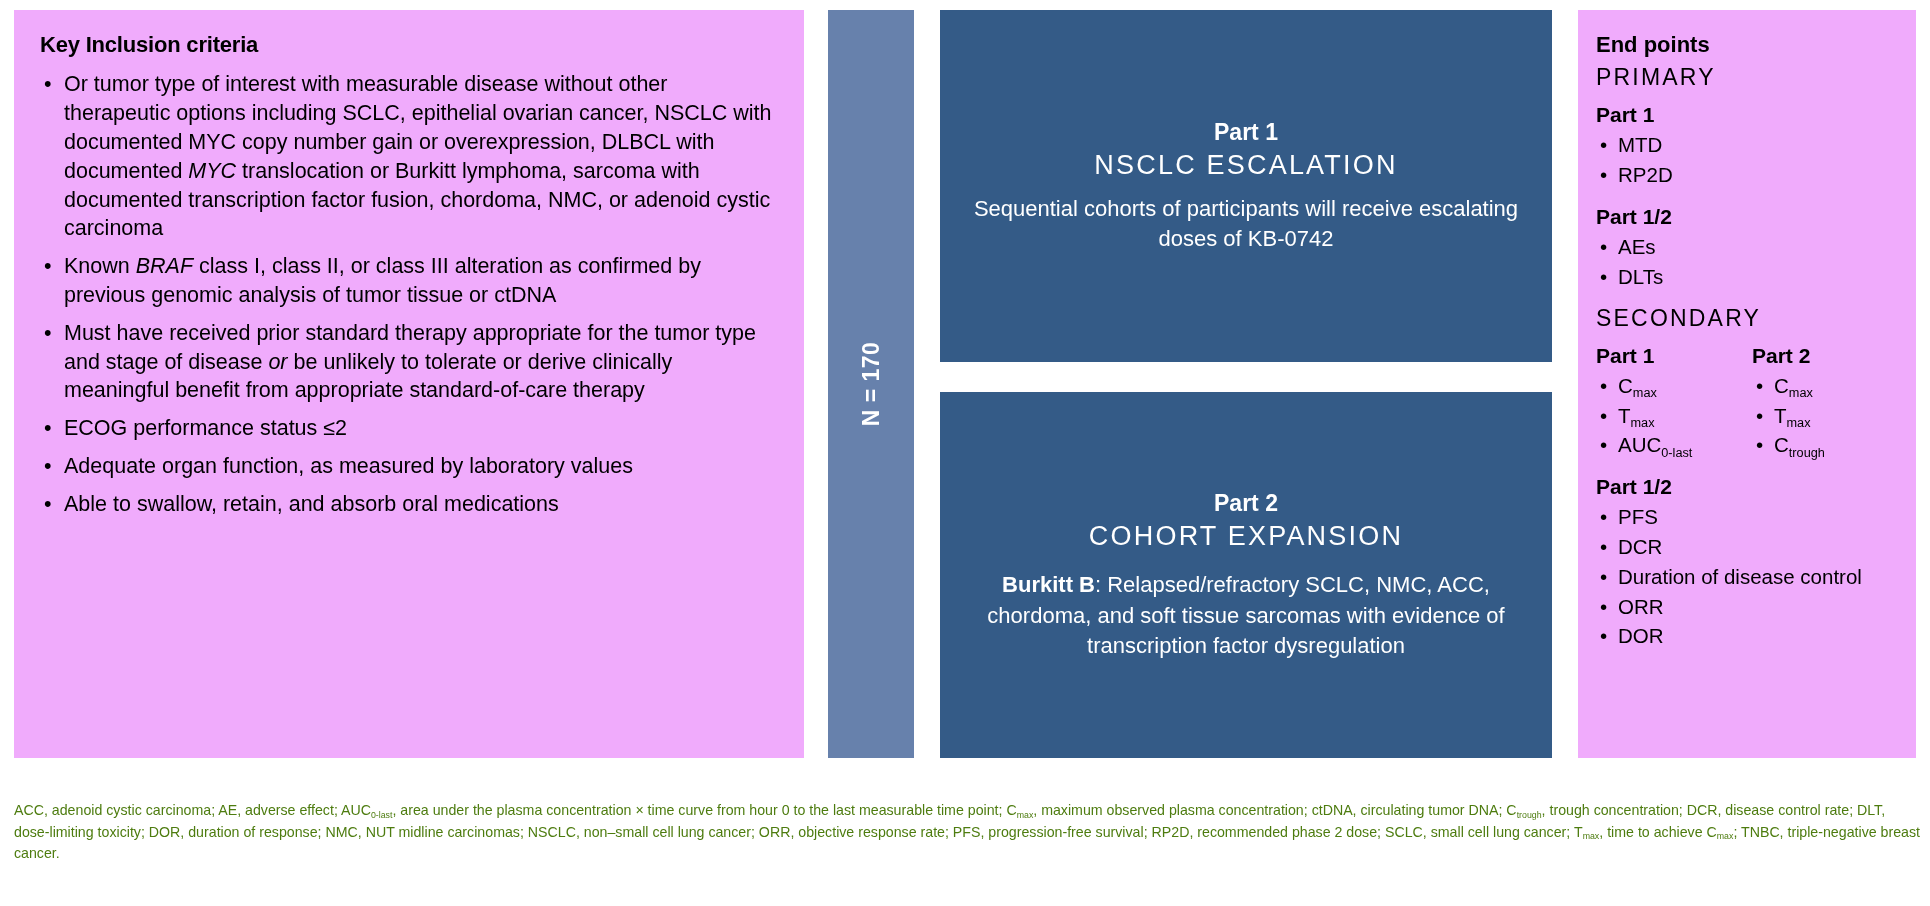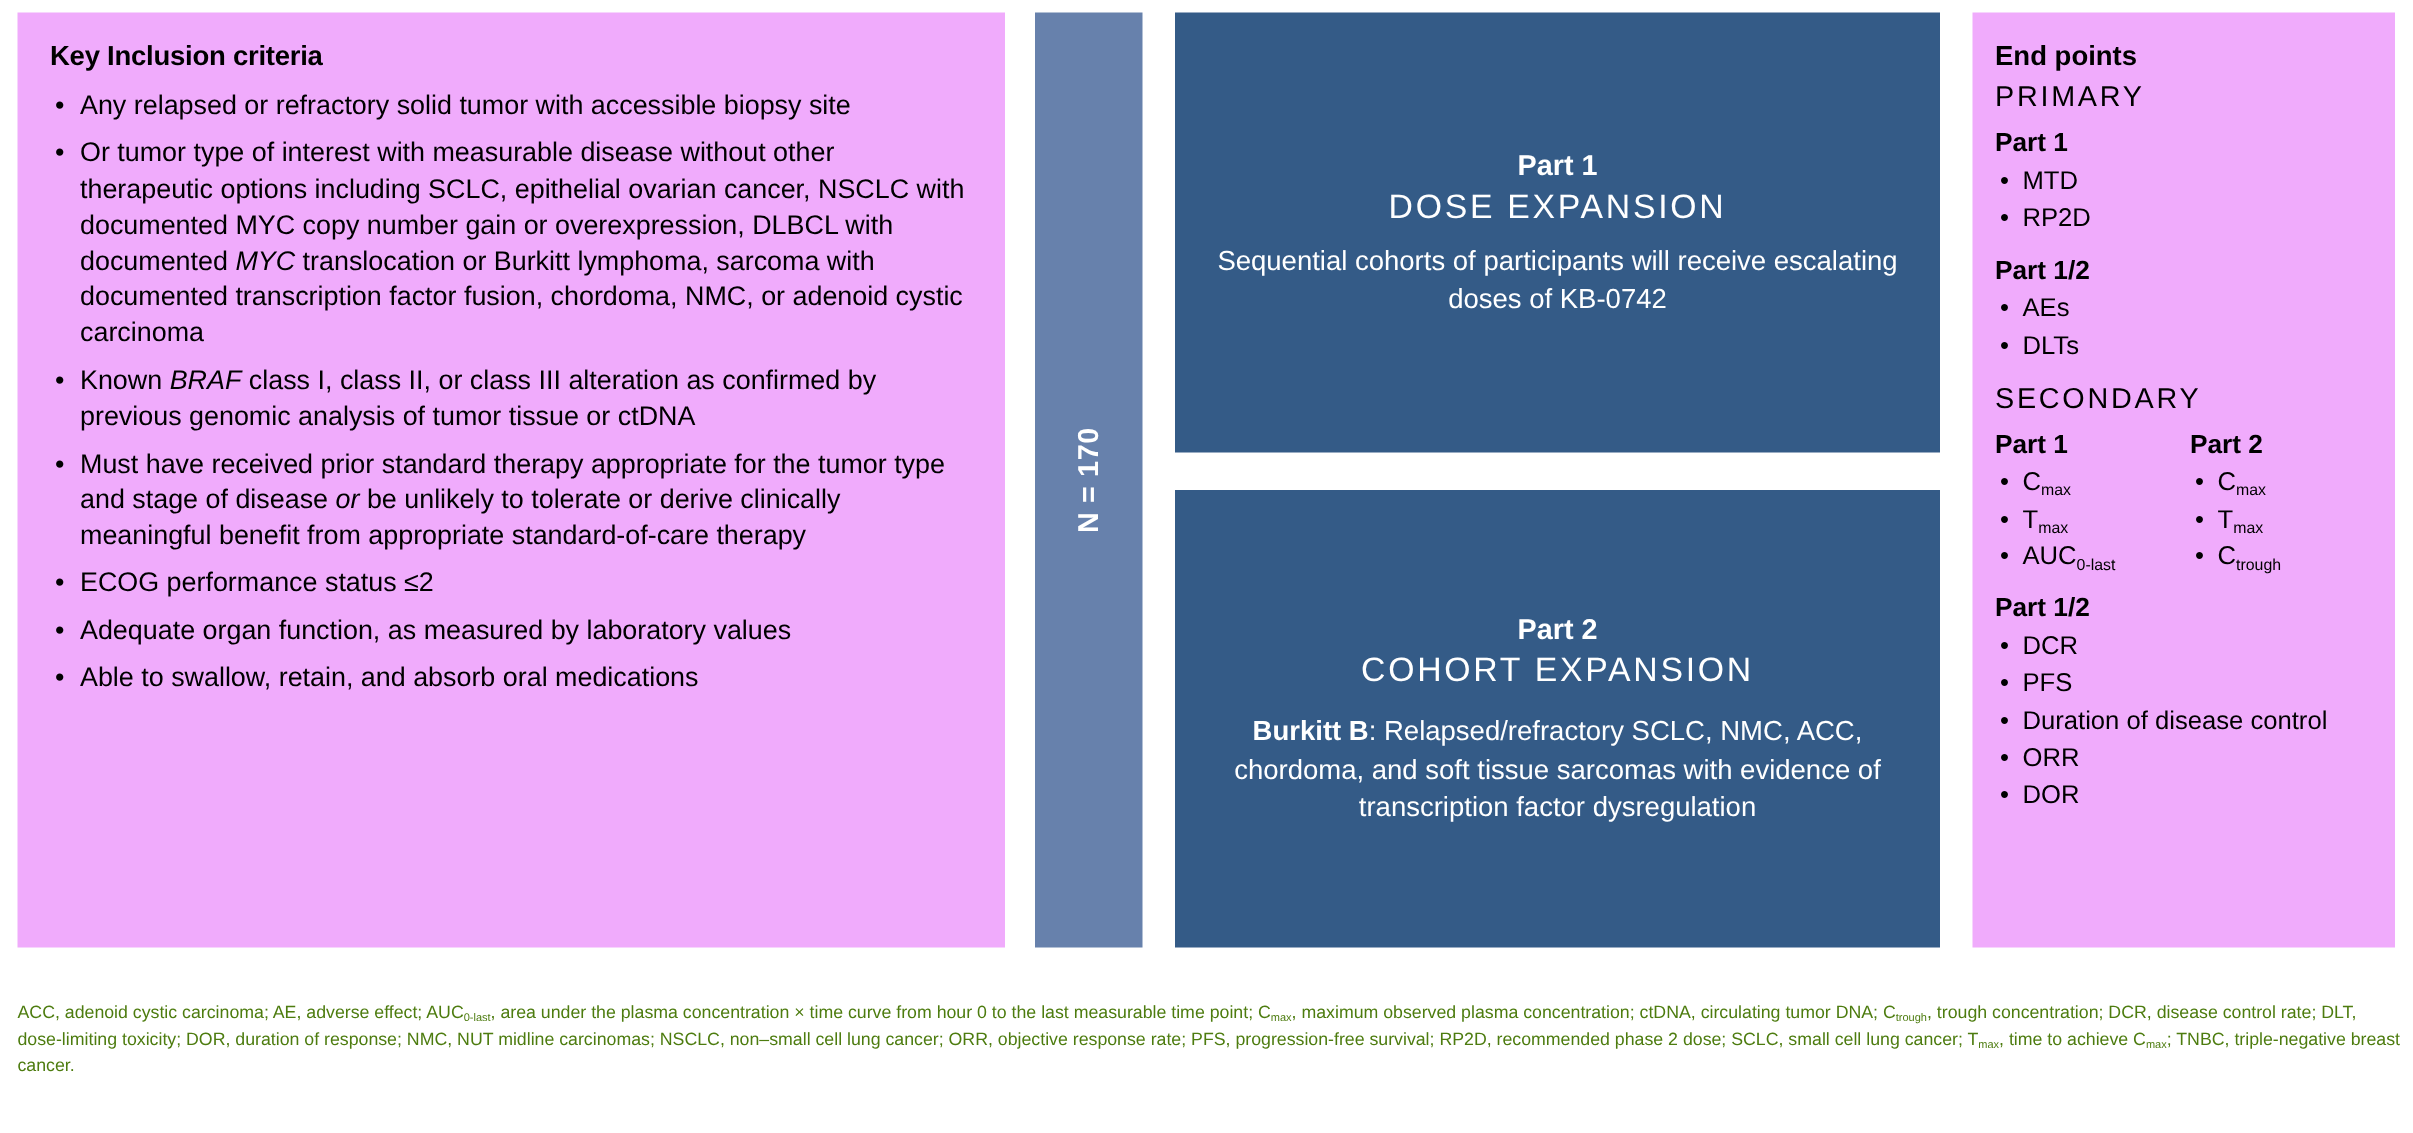--- a/index.html
+++ b/index.html
@@ -223,39 +223,38 @@
 </style>
 </head>
 <body>
 
 <div class="page">
   <div class="columns">
 
     <div class="panel-light inclusion-panel">
       <div class="panel-title">Key Inclusion criteria</div>
       <ul class="bullets" id="inclusion-list">
-          <li>Any relapsed or refractory solid tumor with accessible biopsy site</li>
           <li>Or tumor type of interest with measurable disease without other therapeutic options including SCLC, epithelial ovarian cancer, NSCLC with documented MYC copy number gain or overexpression, DLBCL with documented <em class="ital">MYC</em> translocation or Burkitt lymphoma, sarcoma with documented transcription factor fusion, chordoma, NMC, or adenoid cystic carcinoma</li>
           <li>Known <em class="ital">BRAF</em> class I, class II, or class III alteration as confirmed by previous genomic analysis of tumor tissue or ctDNA</li>
           <li>Must have received prior standard therapy appropriate for the tumor type and stage of disease <em class="ital">or</em> be unlikely to tolerate or derive clinically meaningful benefit from appropriate standard-of-care therapy</li>
           <li>ECOG performance status ≤2</li>
           <li>Adequate organ function, as measured by laboratory values</li>
           <li>Able to swallow, retain, and absorb oral medications</li>
         </ul>
     </div>
 
     <div class="n-bar">
       <span class="n-bar-label">N = 170</span>
     </div>
 
     <div class="parts-col">
 
       <div class="part-box part1">
         <div class="part-label">Part 1</div>
-        <div class="part-heading">DOSE EXPANSION</div>
+        <div class="part-heading">NSCLC ESCALATION</div>
         <div class="part-desc">Sequential cohorts of participants will receive escalating doses of KB-0742</div>
       </div>
 
       <div class="part-box part2">
         <div class="part-label">Part 2</div>
         <div class="part-heading">COHORT EXPANSION</div>
         <div class="cohort-line" id="cohort-b"><b>Burkitt B</b>: Relapsed/refractory SCLC, NMC, ACC, chordoma, and soft tissue sarcomas with evidence of transcription factor dysregulation</div>
       </div>
 
     </div>
@@ -297,22 +296,22 @@
               <li>C<sub>max</sub></li>
               <li>T<sub>max</sub></li>
               <li>C<sub>trough</sub></li>
             </ul>
         </div>
       </div>
 
       <div>
         <div class="ep-group-title">Part 1/2</div>
         <ul class="ep-list" id="sec-comb">
+            <li>PFS</li>
             <li>DCR</li>
-            <li>PFS</li>
             <li>Duration of disease control</li>
             <li>ORR</li>
             <li>DOR</li>
           </ul>
       </div>
     </div>
 
   </div>
 
   <div class="footnote" id="footnote">ACC, adenoid cystic carcinoma; AE, adverse effect; AUC<sub>0-last</sub>, area under the plasma concentration × time curve from hour 0 to the last measurable time point; C<sub>max</sub>, maximum observed plasma concentration; ctDNA, circulating tumor DNA; C<sub>trough</sub>, trough concentration; DCR, disease control rate; DLT, dose-limiting toxicity; DOR, duration of response; NMC, NUT midline carcinomas; NSCLC, non–small cell lung cancer; ORR, objective response rate; PFS, progression-free survival; RP2D, recommended phase 2 dose; SCLC, small cell lung cancer; T<sub>max</sub>, time to achieve C<sub>max</sub>; TNBC, triple-negative breast cancer.</div>

